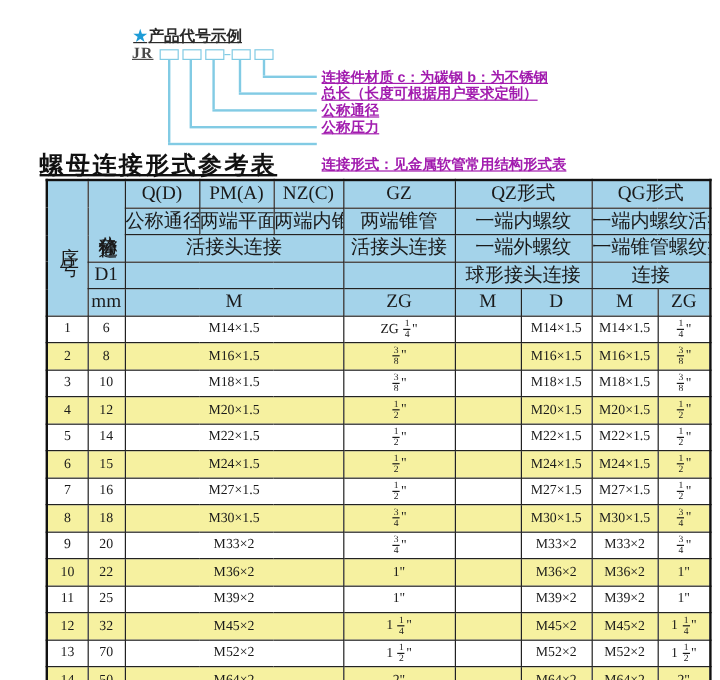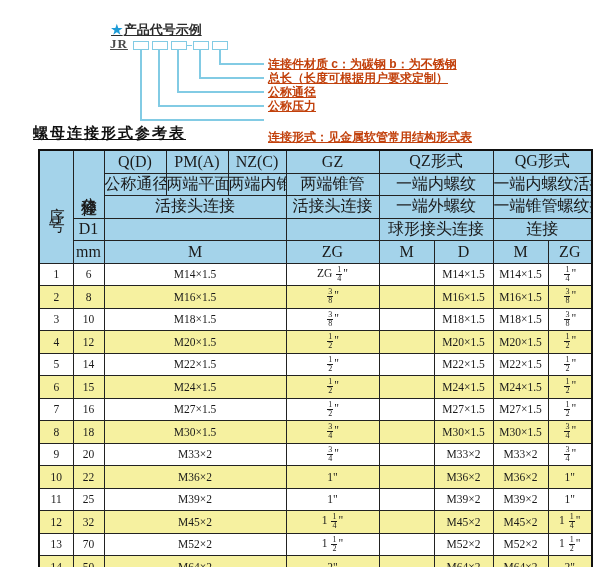--- a/index.html
+++ b/index.html
@@ -15,24 +15,24 @@
   }
   .abs{position:absolute;text-decoration:underline;}
   
   .diagram-title{left:111px;top:21px;font-size:13px;font-weight:bold;color:#2b2b2b;}
   .diagram-title .star{color:#1e9cd7;margin-right:1px;}
   .code-prefix{left:110px;top:36px;font-size:13px;font-weight:bold;color:#4a4a4a;letter-spacing:1px;}
   .code-box{width:14px;height:7px;border:1.5px solid var(--line-blue);background:#fff;top:41px;}
   .hline,.vline{background:var(--line-blue);}
   .vline{width:1.5px;}
   .hline{height:1.5px;}
-  .diagram-label{left:268px;font-size:12px;font-weight:bold;color:#c2410c;white-space:nowrap;
+  .diagram-label{left:268px;font-size:12px;font-weight:bold;color:#a21caf;white-space:nowrap;
     font-family:"Liberation Sans","DejaVu Sans",sans-serif;}
   
-  .table-title{left:33px;top:124px;font-size:15px;font-weight:bold;color:#111;letter-spacing:2px;}
+  .table-title{left:33px;top:124px;font-size:20px;font-weight:bold;color:#111;letter-spacing:2px;}
   
   table.ref{
     position:absolute;left:38px;top:149px;border-collapse:collapse;table-layout:fixed;
     width:553px;border:2px solid #111;
   }
   table.ref th,table.ref td{
     border:1px solid var(--border);text-align:center;vertical-align:middle;
     padding:0;overflow:hidden;white-space:nowrap;
   }
   table.ref th{background:var(--header-blue);font-weight:normal;font-size:16px;height:21.5px;}

